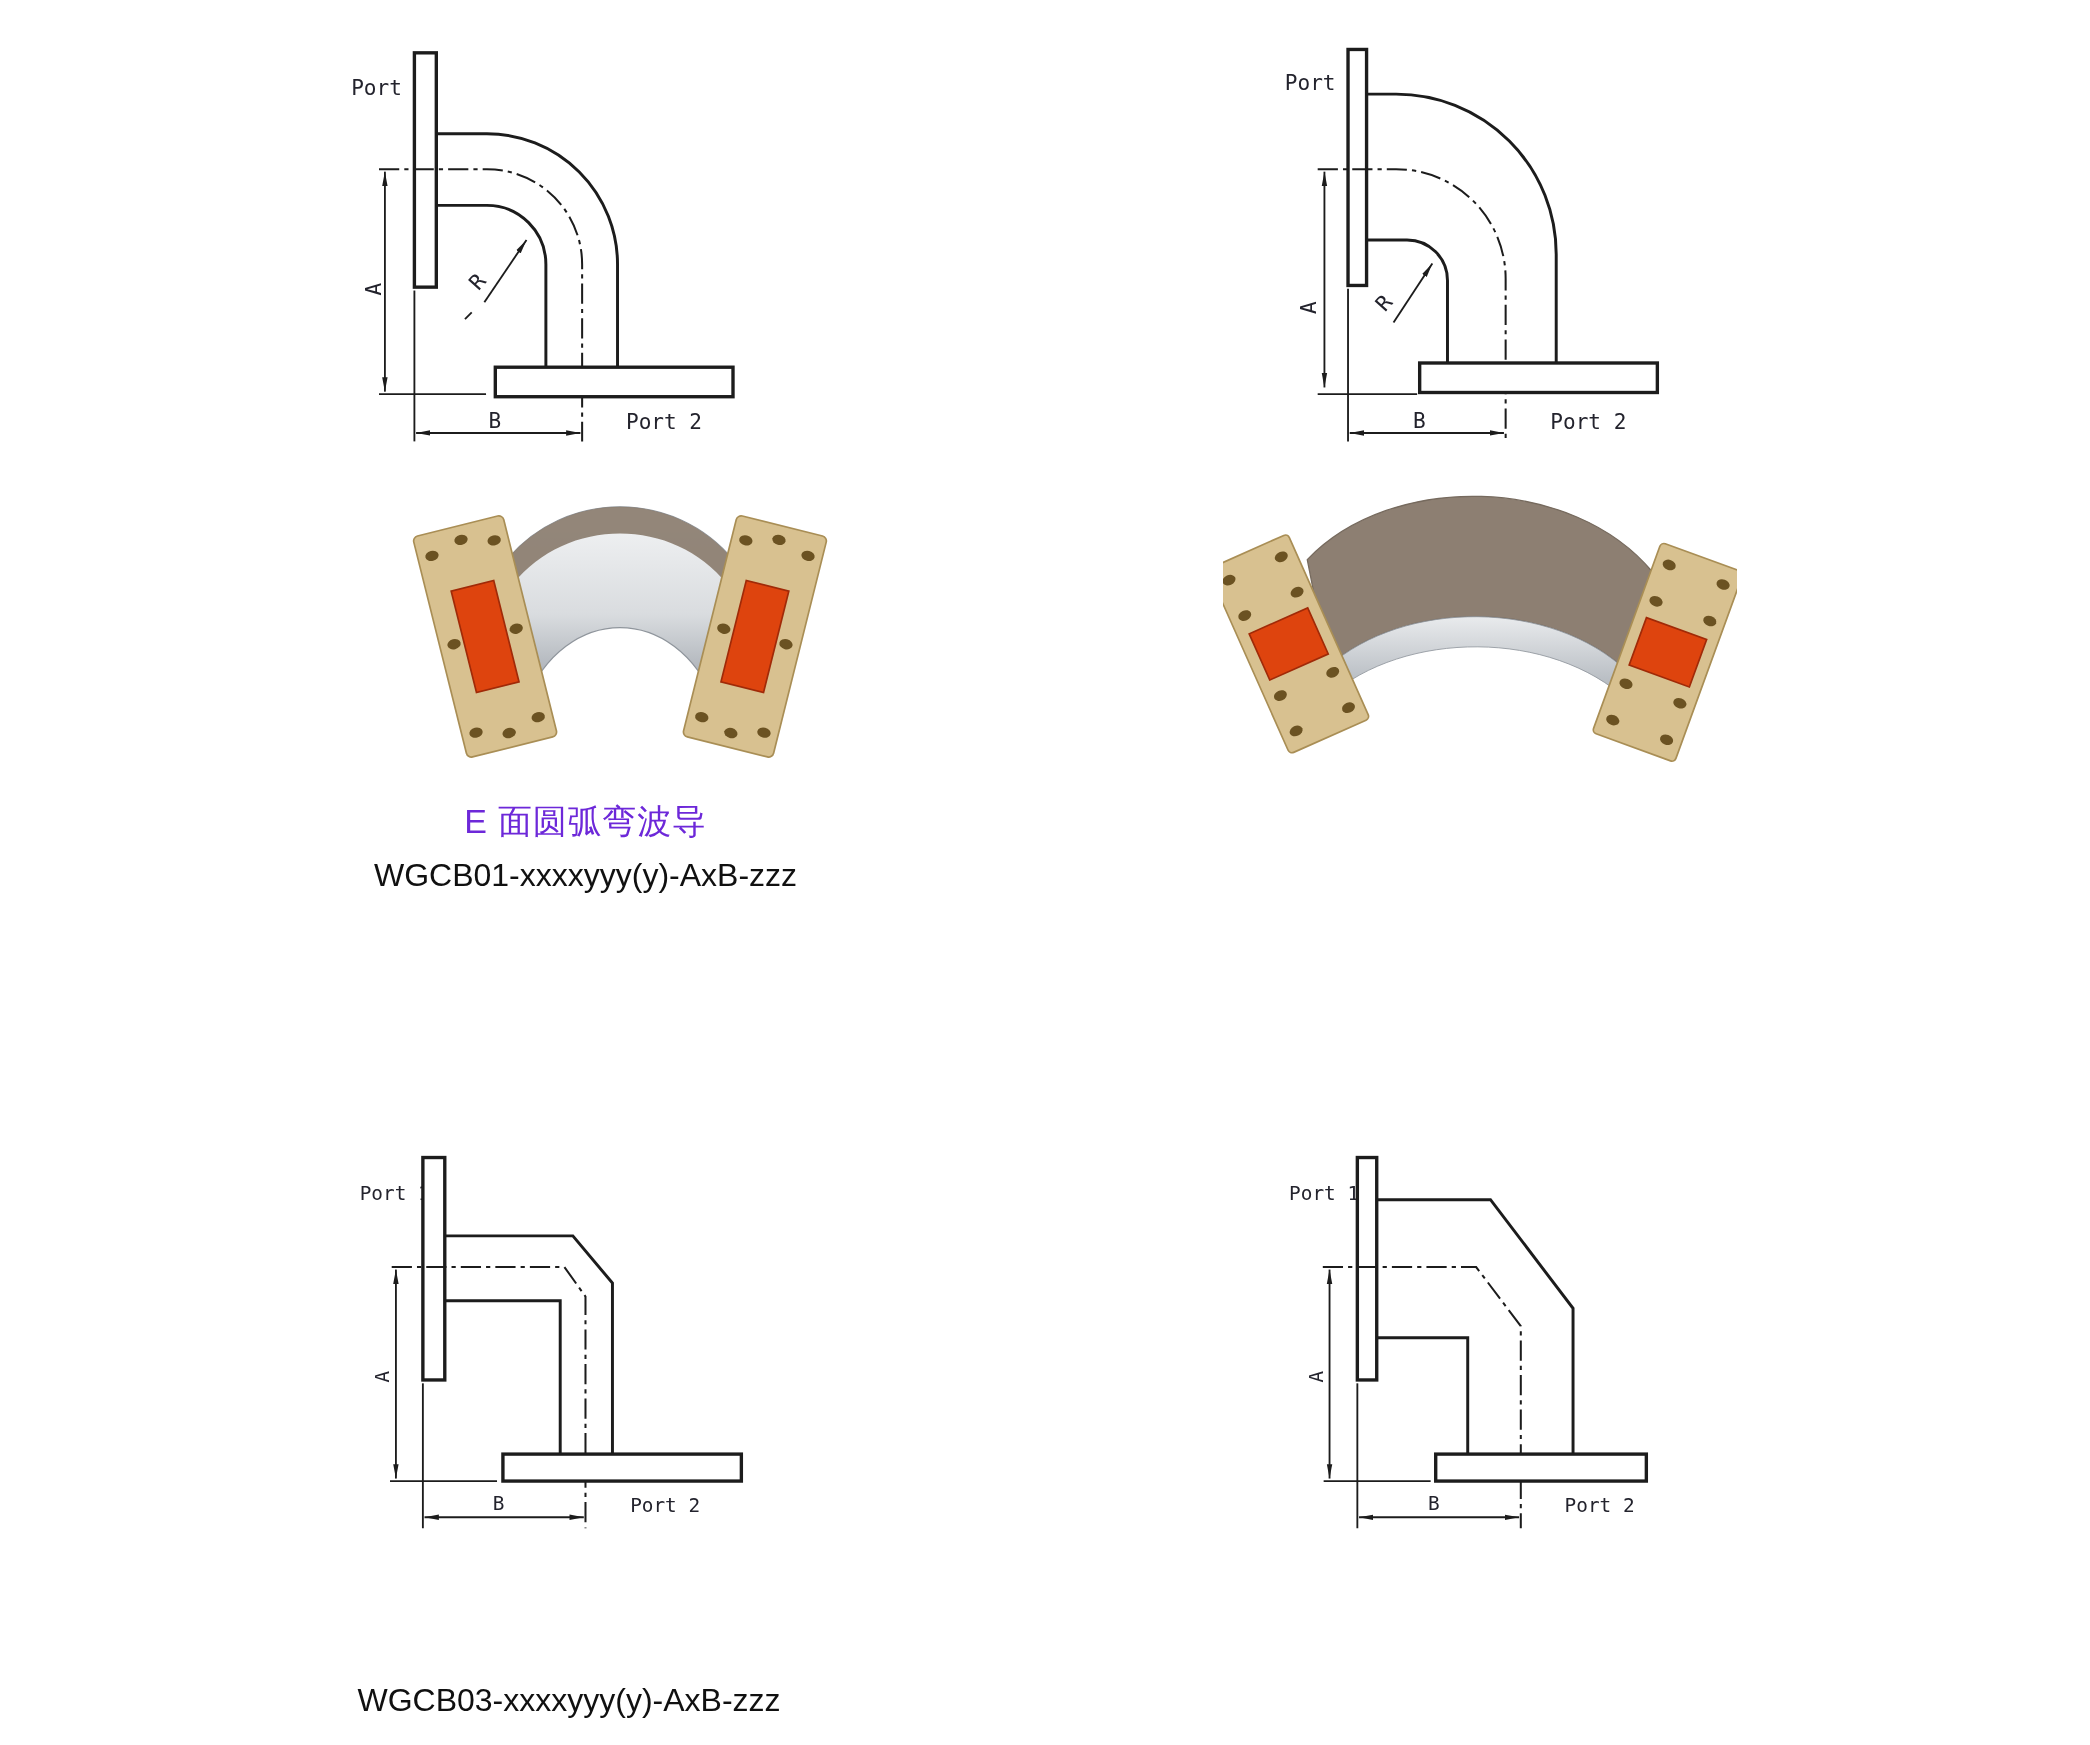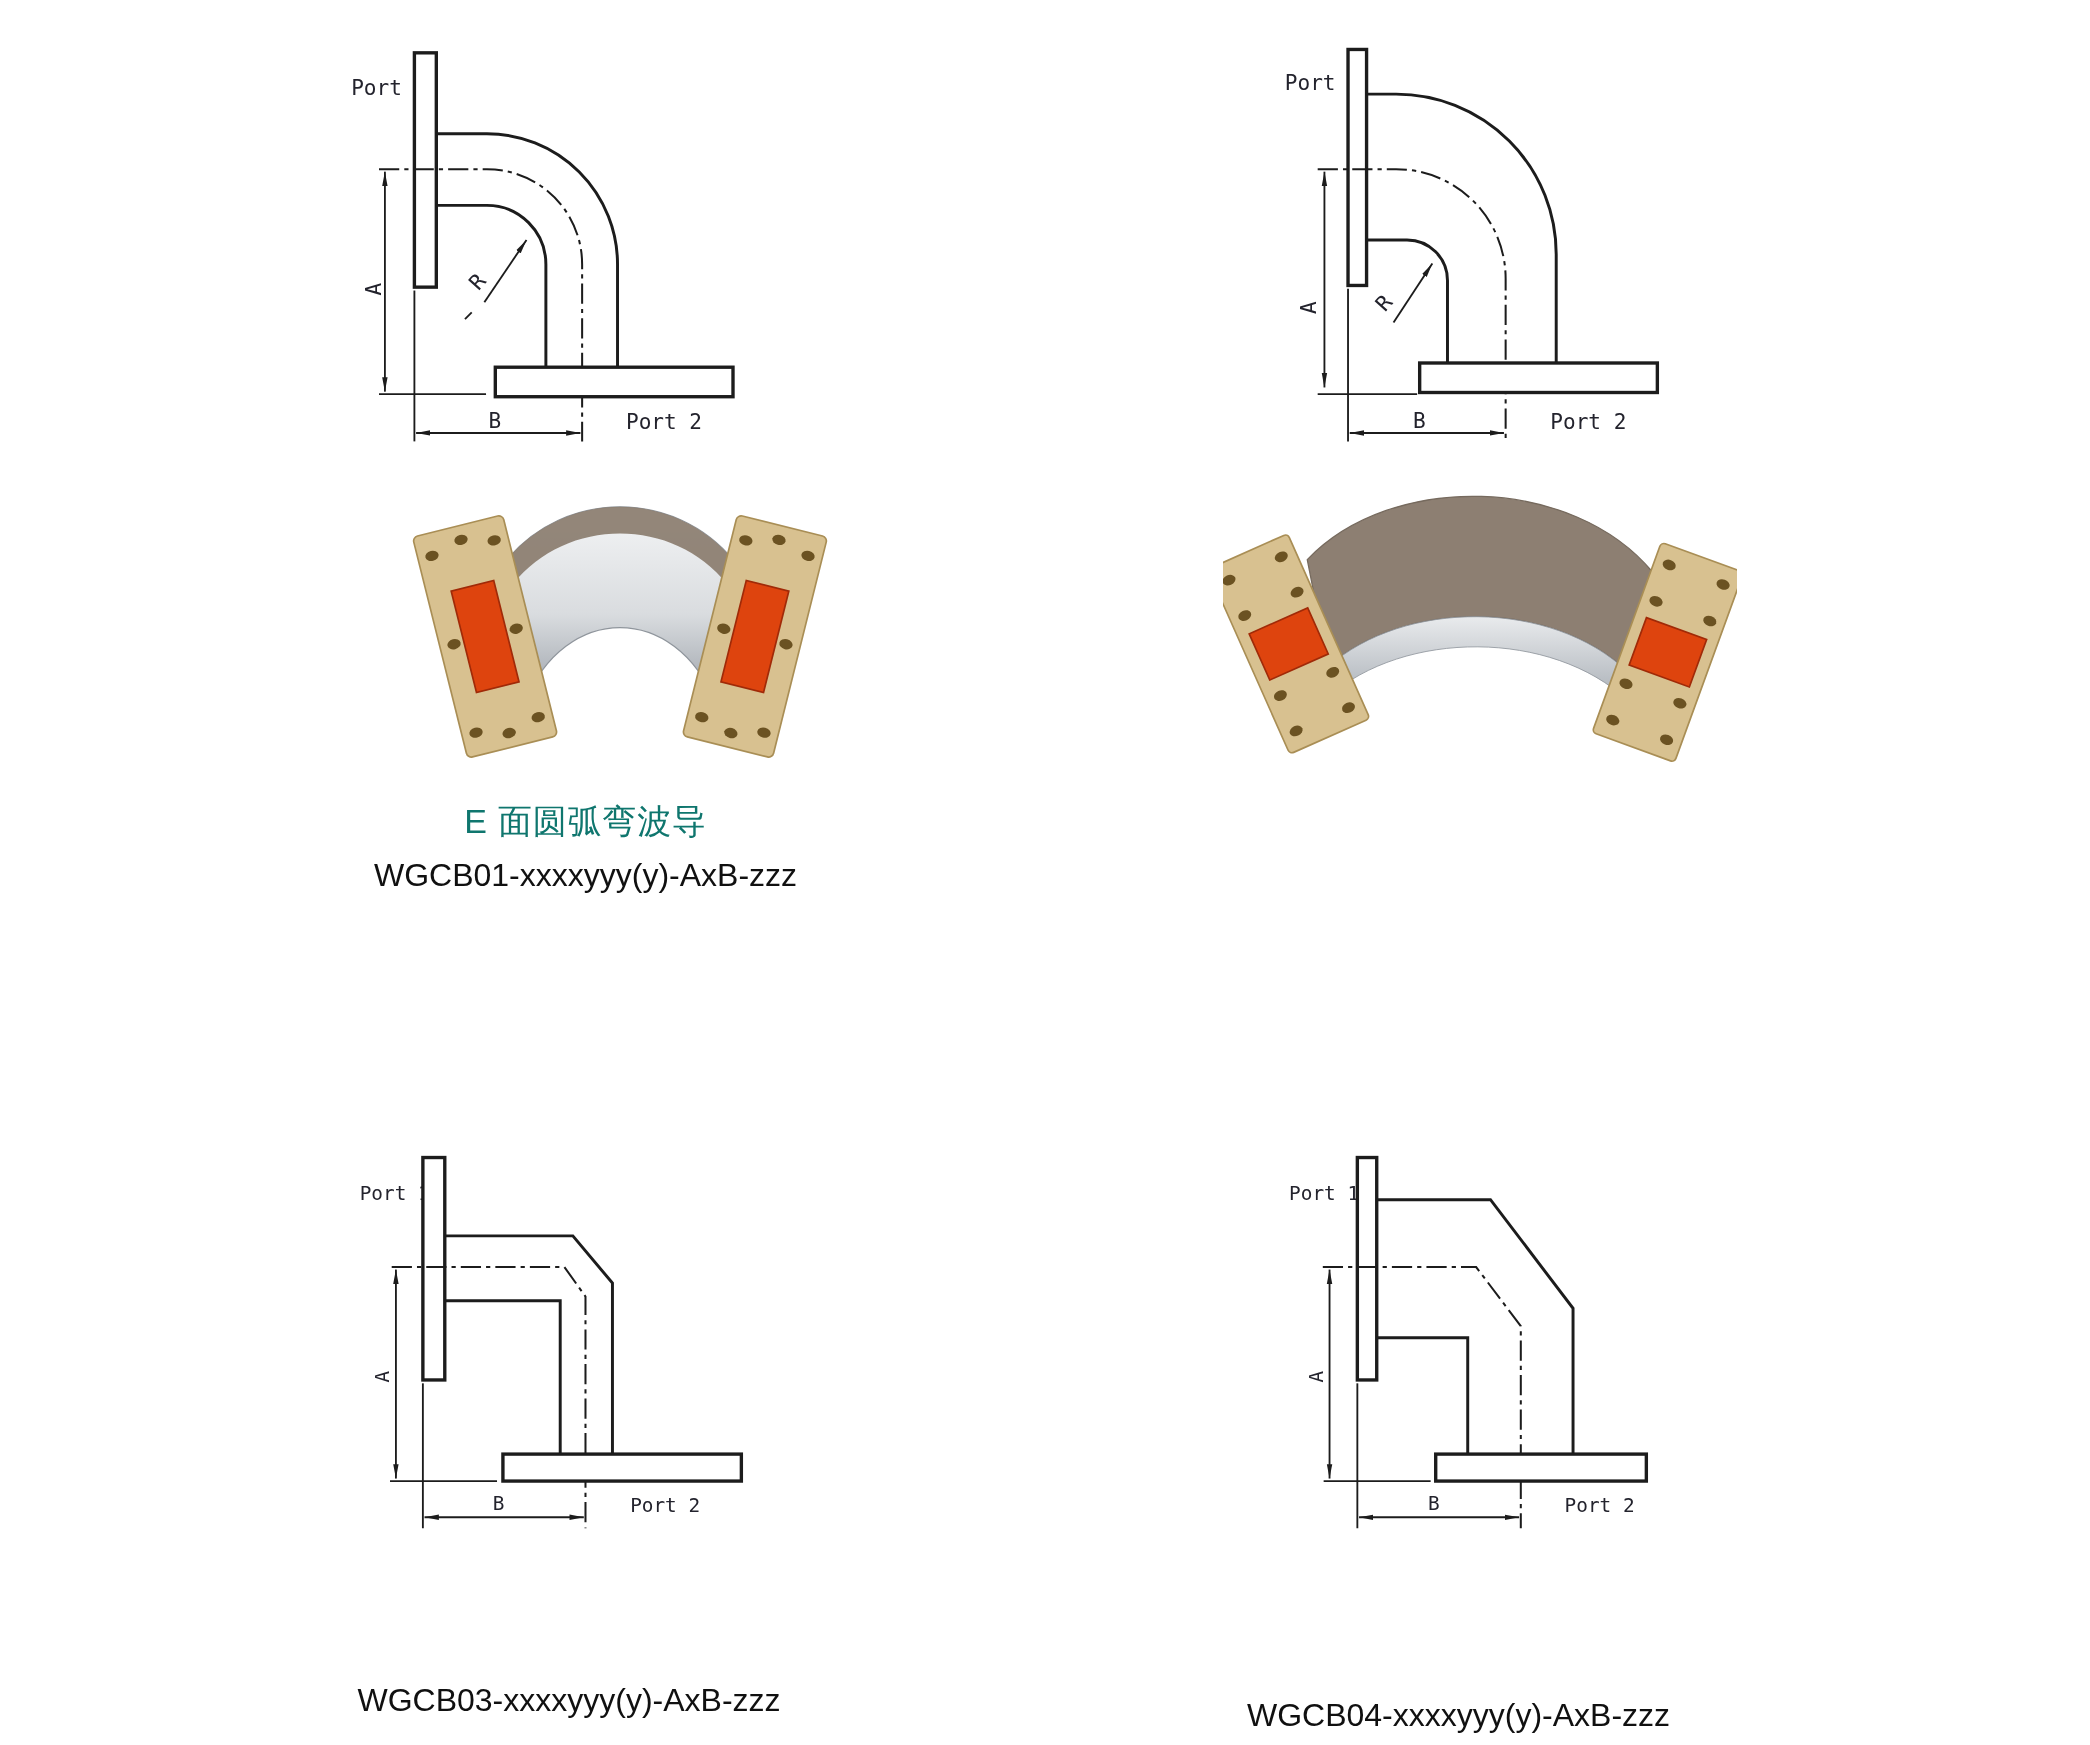--- a/index.html
+++ b/index.html
@@ -8,21 +8,21 @@
     width:2091px;height:1746px;
     background:#ffffff;
     font-family:"Liberation Sans",sans-serif;
     overflow:hidden;
   }
   .abs{position:absolute;}
   .caption-title{
     position:absolute;
     text-align:center;
     font-size:34px;
-    color:#0f766e;
+    color:#6d28d9;
     letter-spacing:0.8px;
     font-family:"Liberation Sans",sans-serif;
   }
   .caption-model{
     position:absolute;
     text-align:center;
     font-size:32px;
     color:#101010;
     font-family:"Liberation Sans",sans-serif;
   }
@@ -191,16 +191,15 @@
     <rect class="flange" x="212" y="355" width="250" height="32"></rect>
     <line class="thin" x1="86" y1="136" x2="86" y2="384" marker-start="url(#arr)" marker-end="url(#arr)"></line>
     <line class="thin" x1="79" y1="387" x2="206" y2="387"></line>
     <line class="thin" x1="119" y1="271" x2="119" y2="443"></line>
     <text class="cad" font-size="23" transform="translate(78,270) rotate(-90)">A</text>
     <line class="thin" x1="121" y1="430" x2="311" y2="430" marker-start="url(#arr)" marker-end="url(#arr)"></line>
     <text class="cad" x="203" y="421" font-size="23">B</text>
     <text class="cad" x="365" y="424" font-size="23">Port 2</text>
   </svg>
 
-  <div class="caption-model" style="left:1197px;top:1697px;width:523px">WGCB04-xxxxyyy(y)-AxB-zzz</div>
 
 </div>
 
 
 </body></html>

